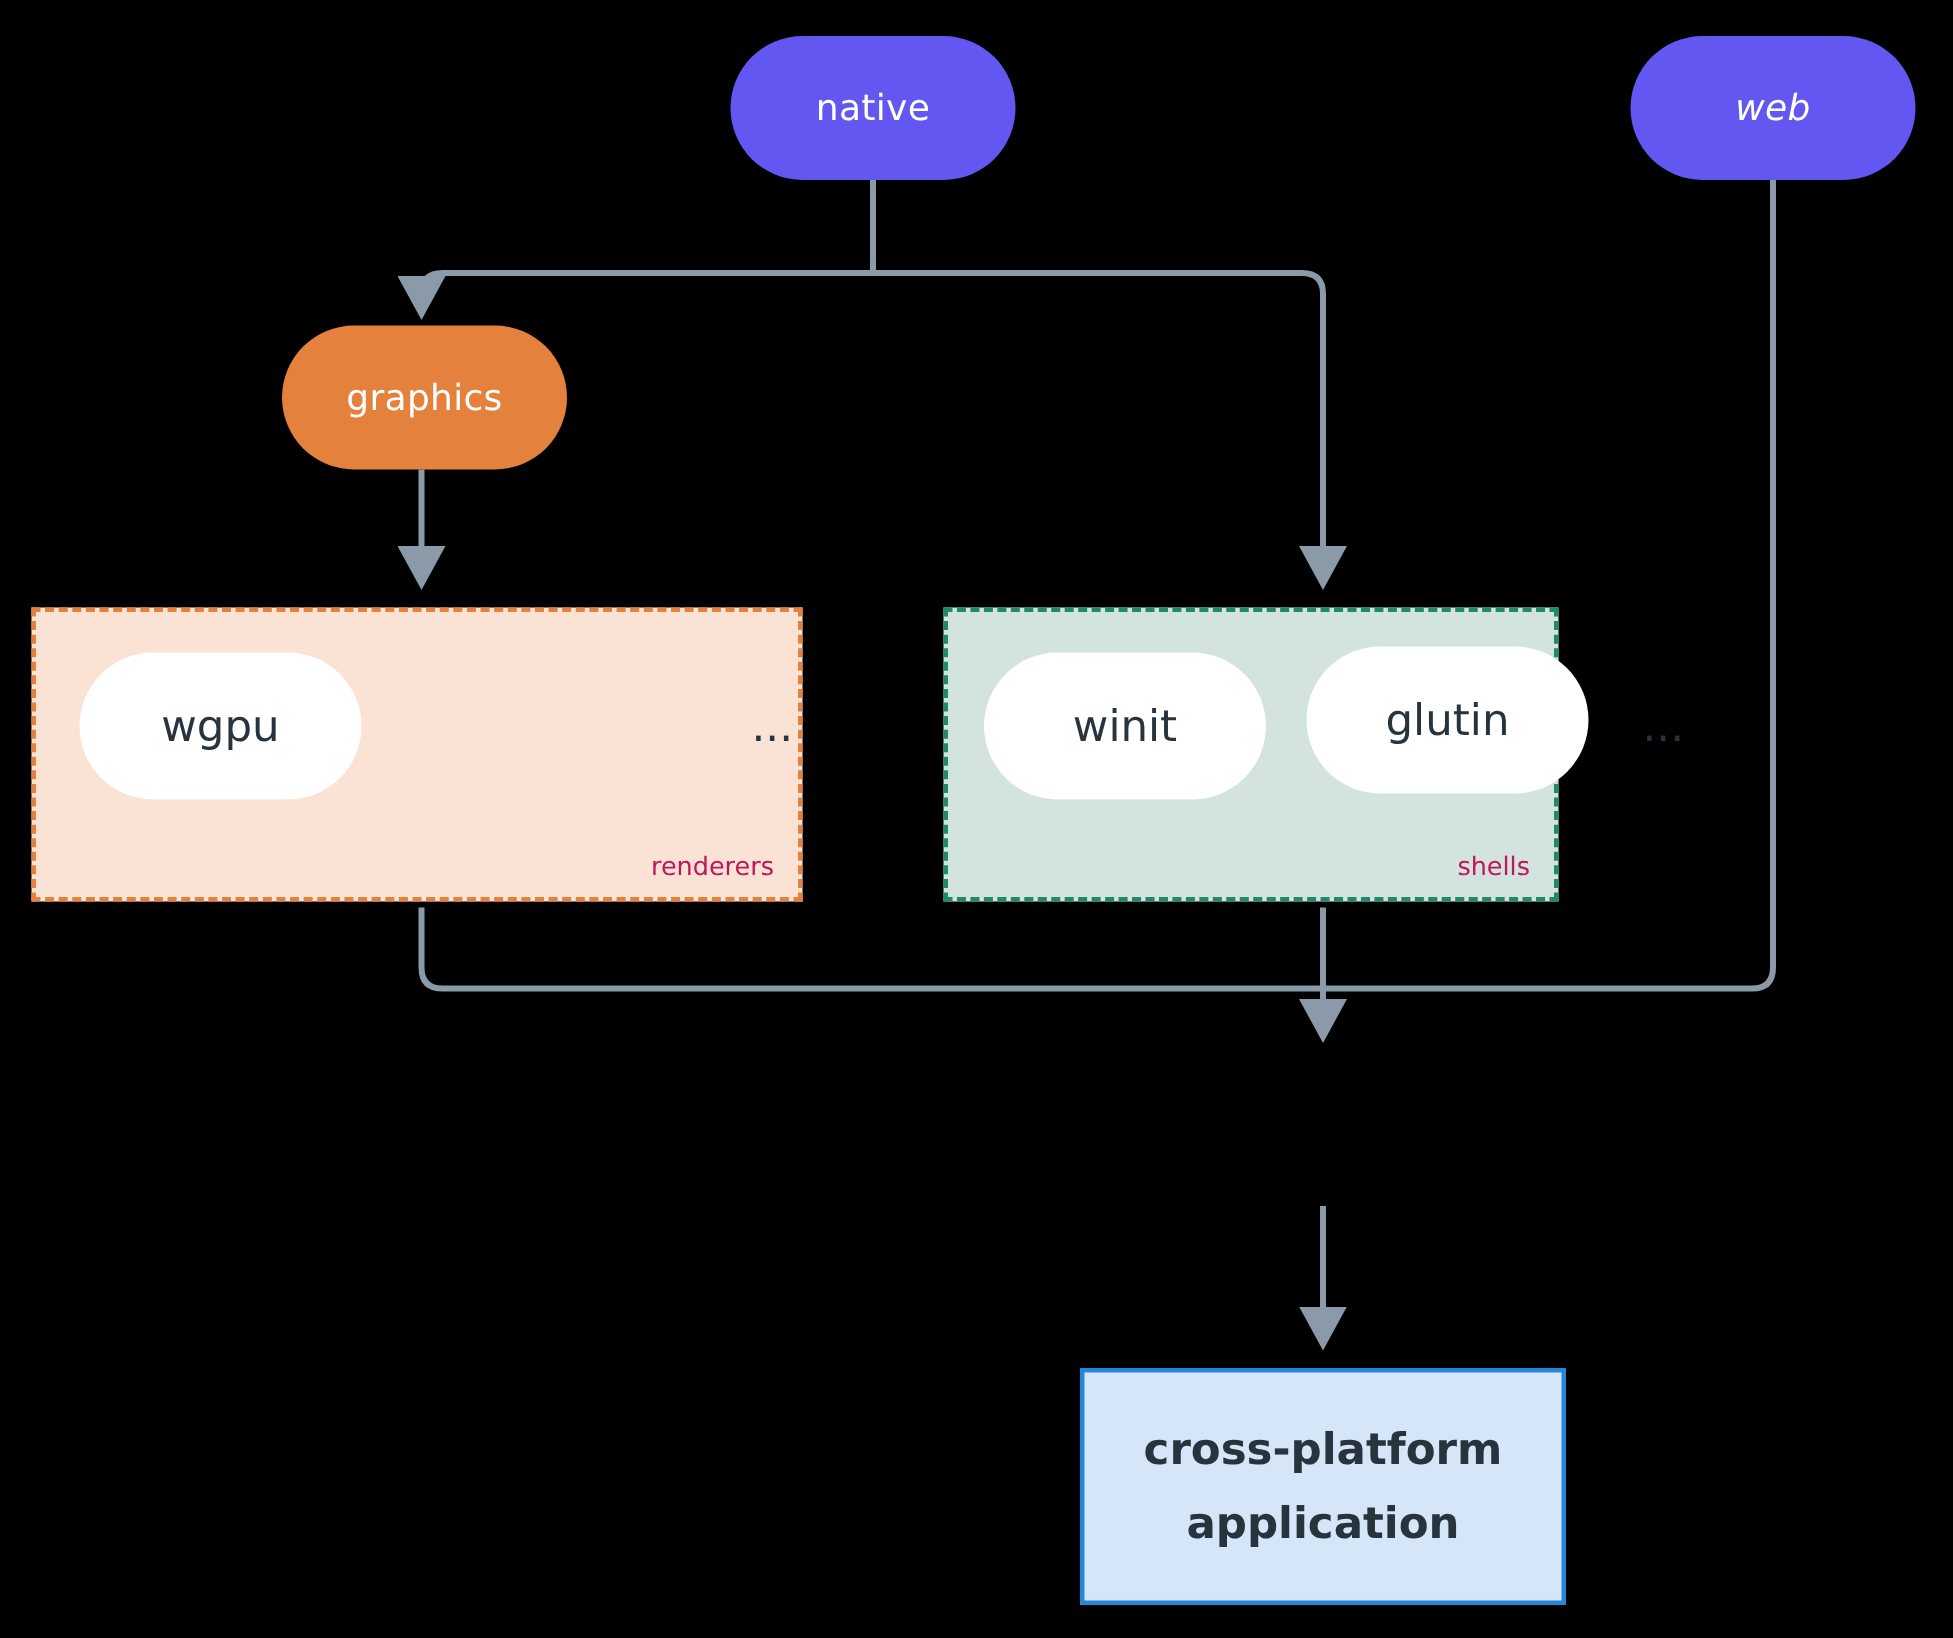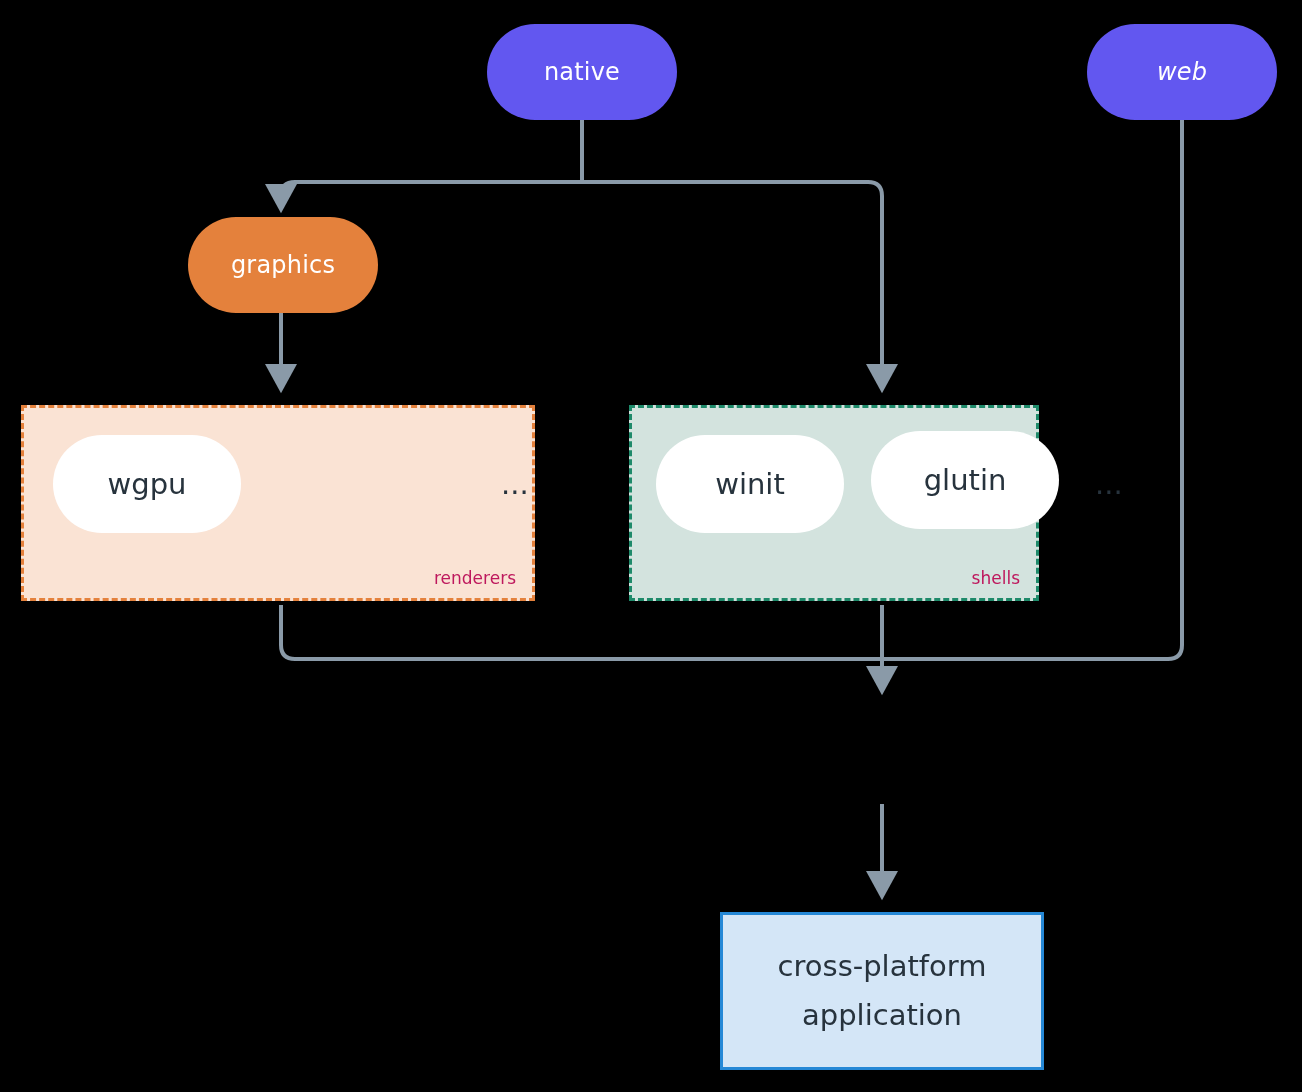--- a/index.html
+++ b/index.html
@@ -91,20 +91,21 @@
 
   .rect-app {
     left: 720px; top: 912px; width: 324px; height: 158px;
     background: #d4e6f7;
     border: 3px solid #2588d6;
     color: #27333d;
     font-size: 29px;
     line-height: 1.7;
     text-align: center;
     flex-direction: column;
+    font-weight: bold;
   }
 </style>
 </head>
 <body>
 
 <div id="stage">
 
   <svg class="edges" viewBox="0 0 1302 1092">
     <defs>
       <marker id="arrow" viewBox="0 0 12 12" refX="9" refY="6" markerWidth="8" markerHeight="8" orient="auto-start-reverse">

